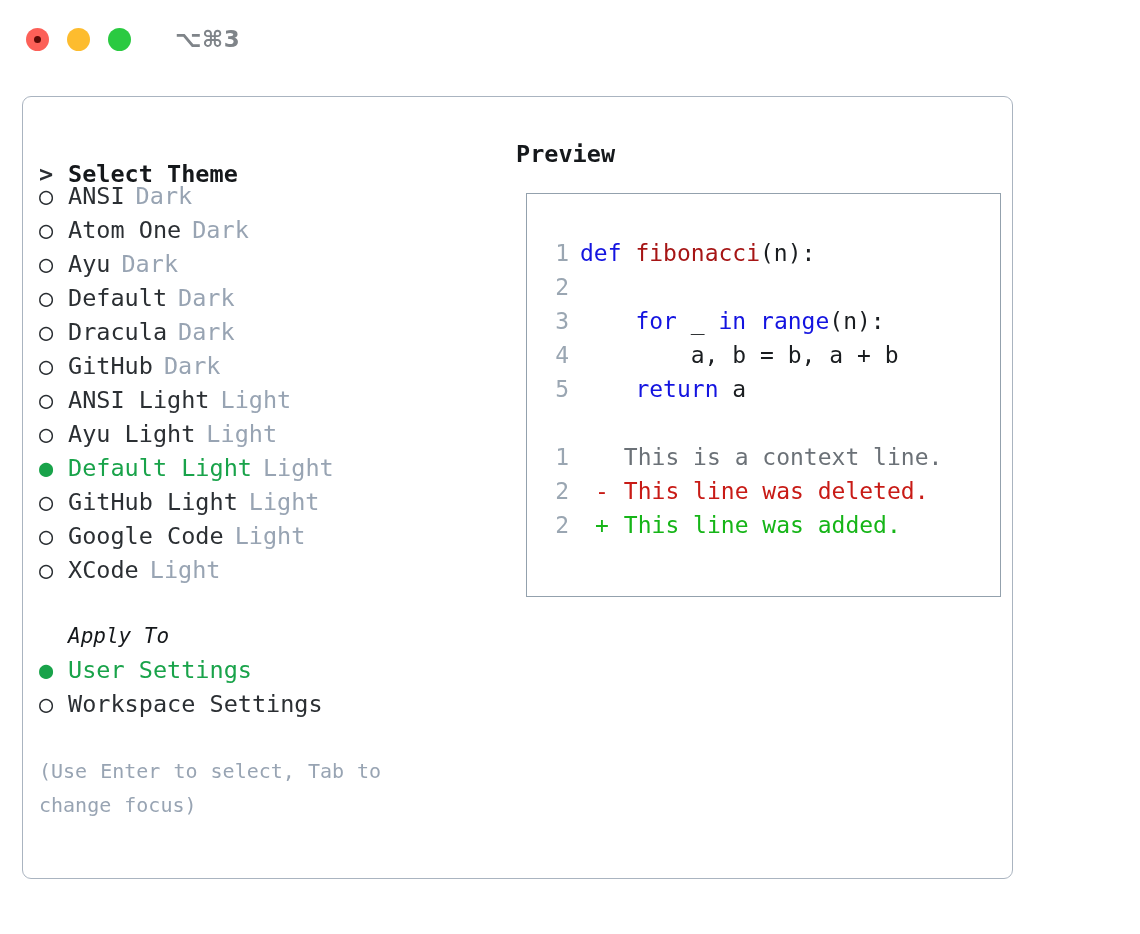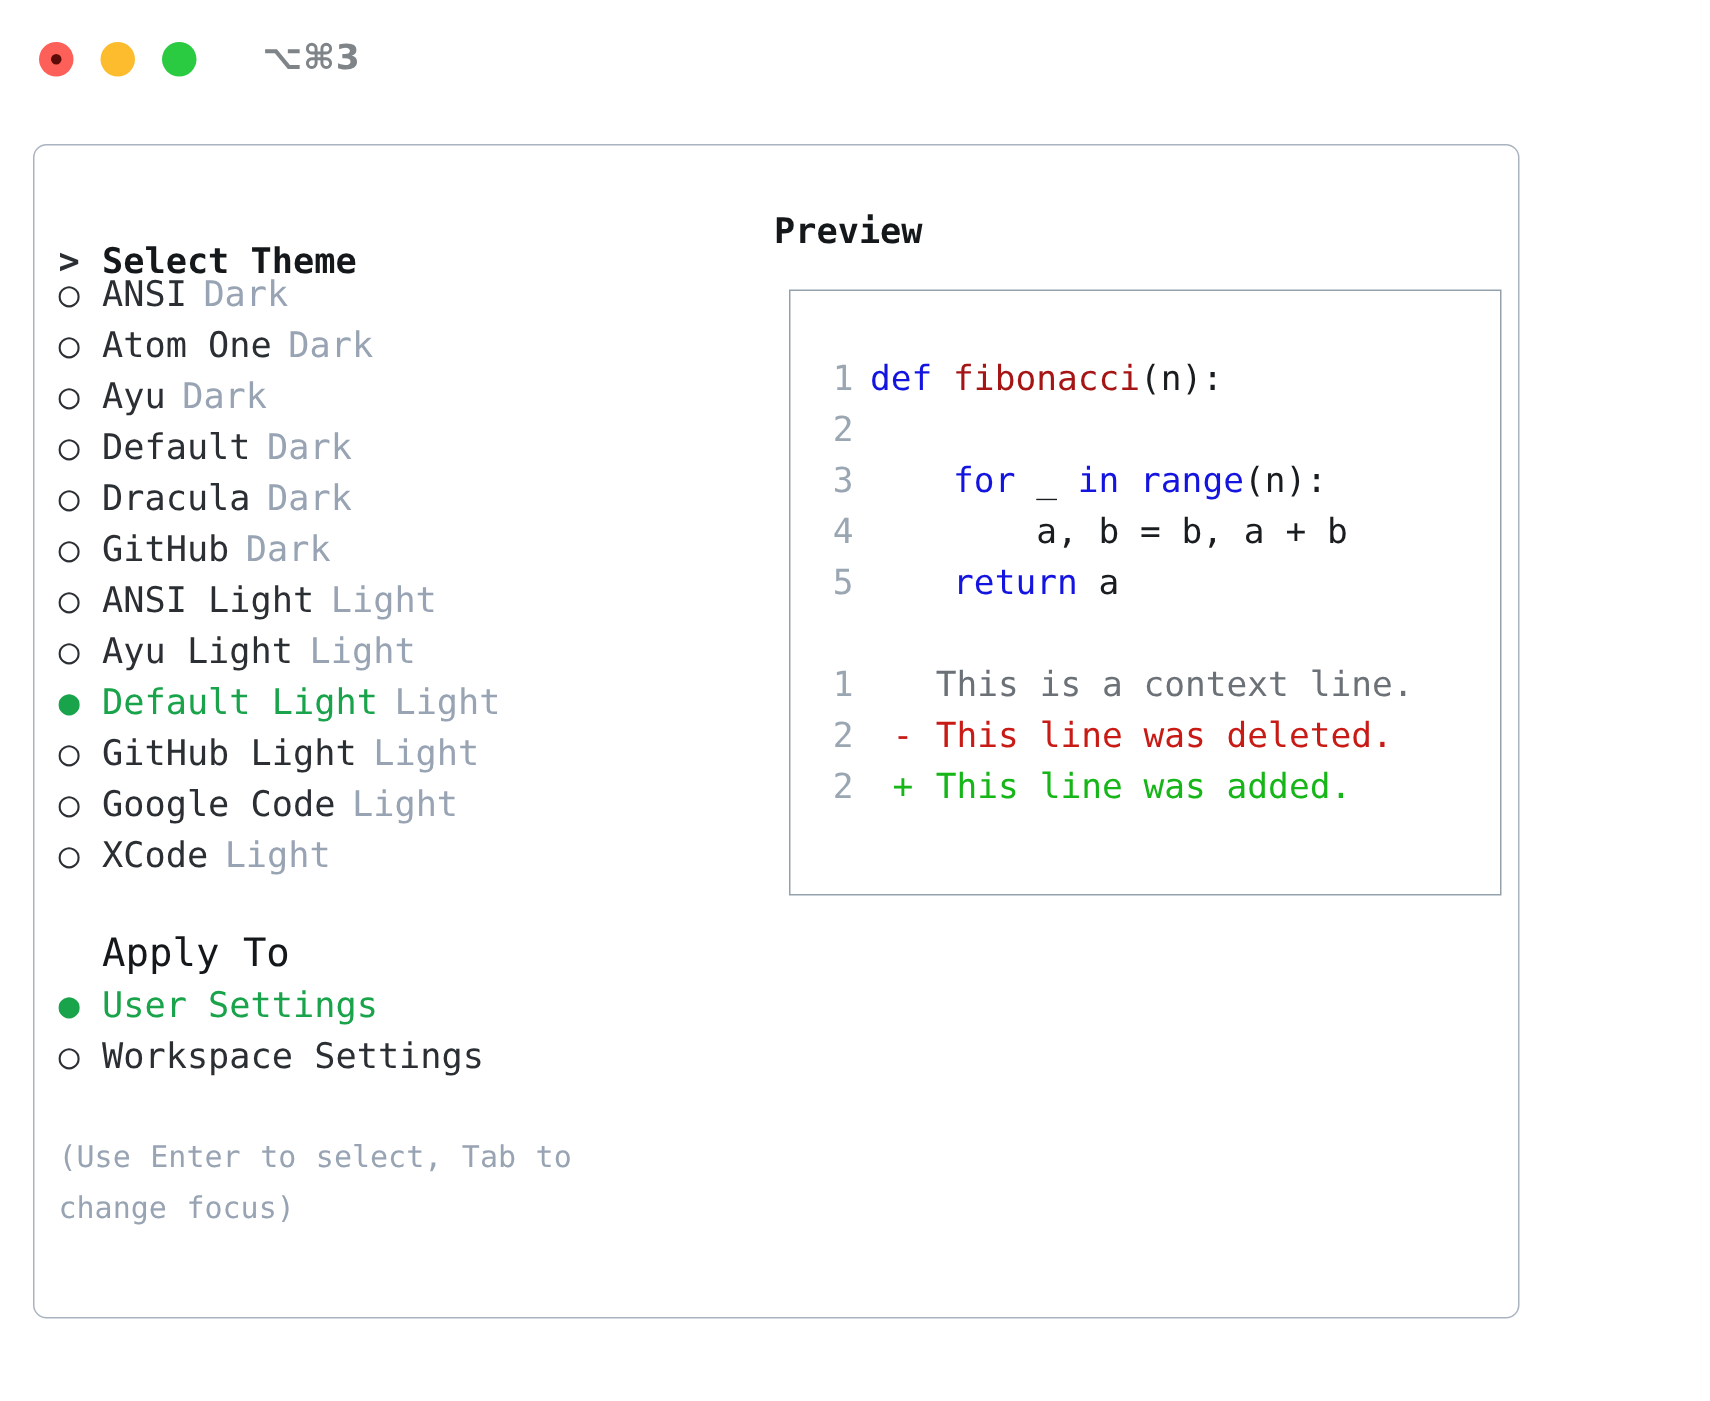--- a/index.html
+++ b/index.html
@@ -115,24 +115,25 @@
     font-weight: 700;
     color: #15181b;
     margin-top: 12px;
   }
 
   .section-gap { height: 32px; }
 
   .apply-title {
     height: 34px;
     line-height: 34px;
-    font-size: 26px;
+    font-size: 21px;
     padding-left: 29px;
     color: #15181b;
     white-space: pre;
+    font-style: italic;
   }
 
   .hint {
     margin-top: 33px;
     color: #98a4b3;
     font-size: 20px;
     line-height: 34px;
     width: 400px;
     white-space: normal;
     word-spacing: 1px;

